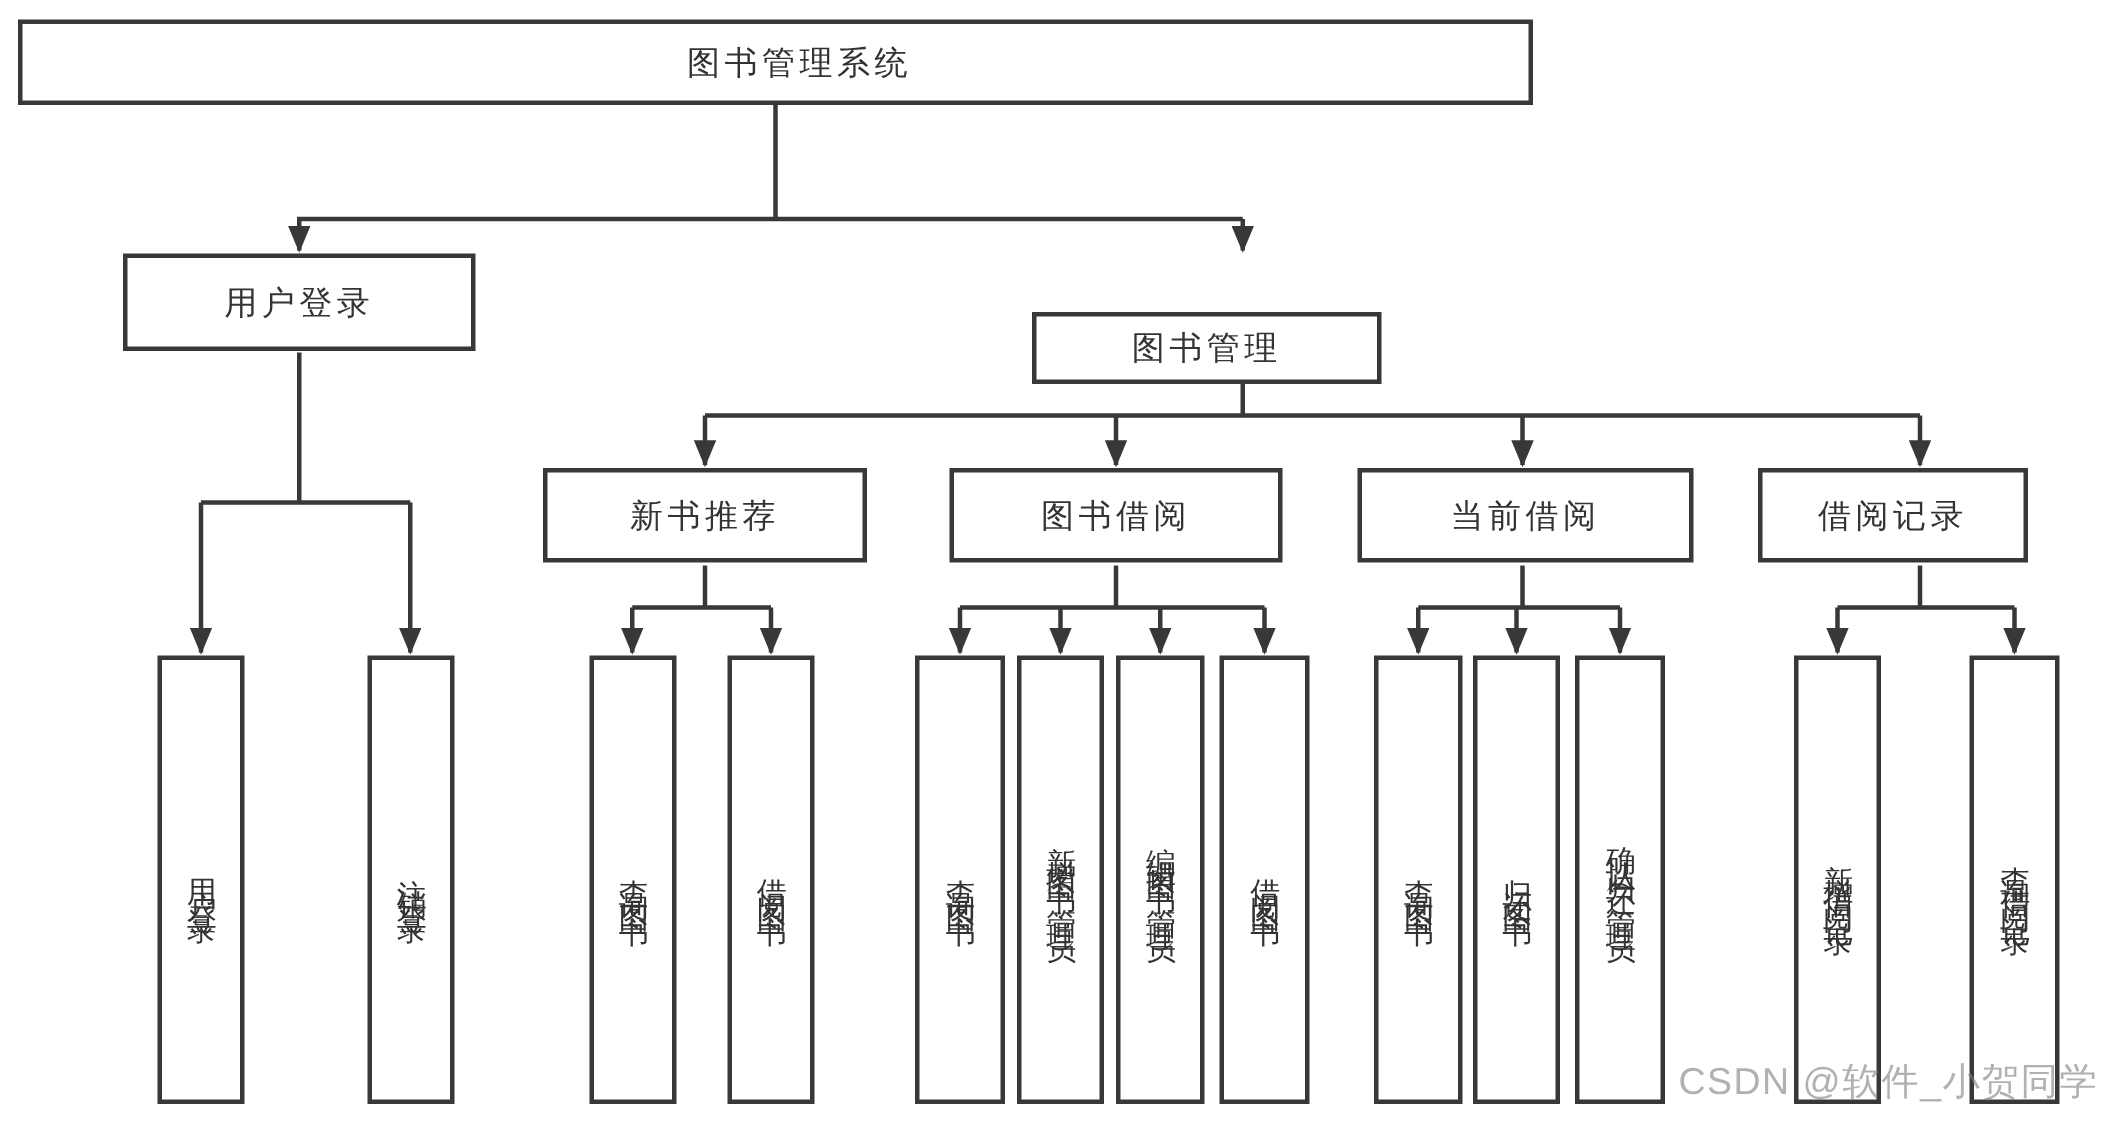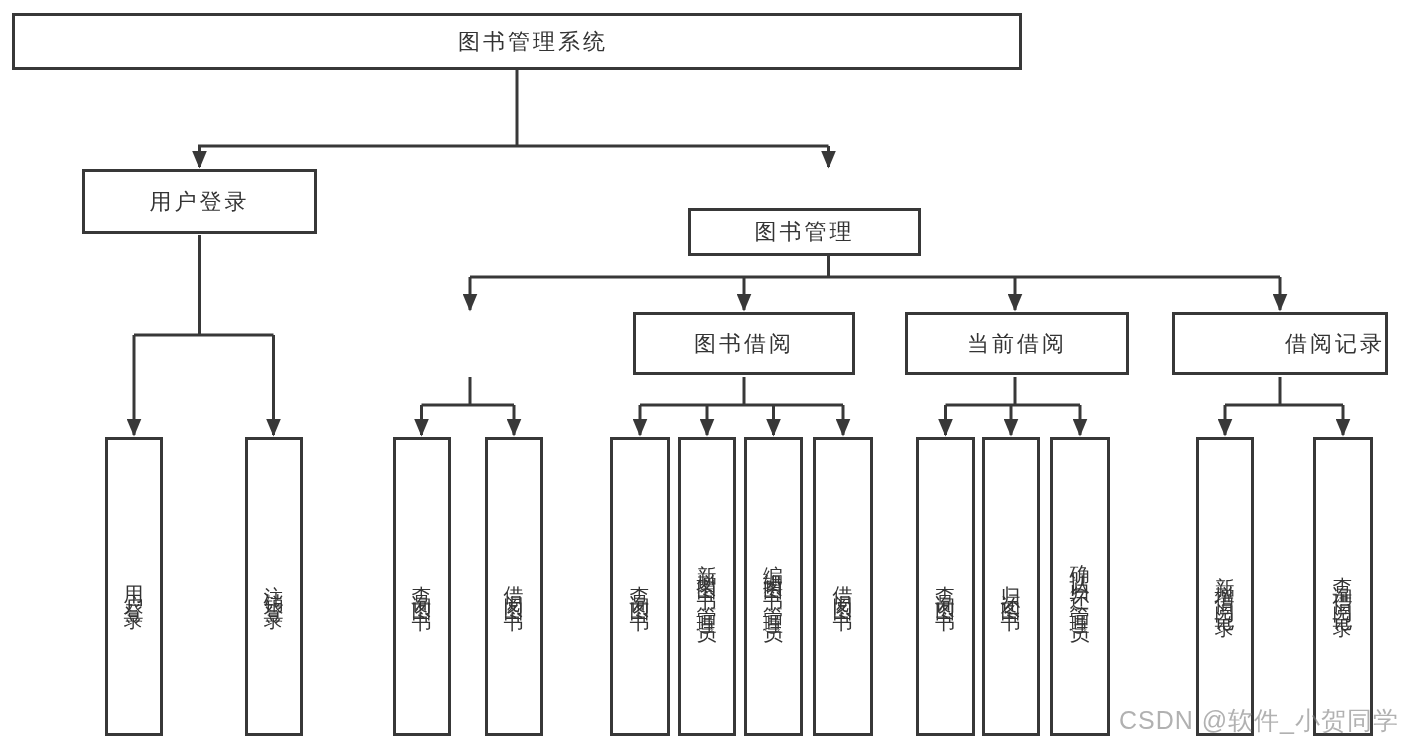--- a/index.html
+++ b/index.html
@@ -110,27 +110,30 @@
     <span>图书管理系统</span>
   </div>
 
   <div class="node hnode" style="left:82px;top:169px;width:235px;height:65px;">
     <span>用户登录</span>
   </div>
   <div class="node hnode" style="left:688px;top:169px;width:233px;height:48px;margin-top:39px;">
     <span>图书管理</span>
   </div>
 
+  <div class="node hnode" style="left:362px;top:312px;width:216px;height:63px;">
+    <span>新书推荐</span>
+  </div>
   <div class="node hnode" style="left:633px;top:312px;width:222px;height:63px;">
     <span>图书借阅</span>
   </div>
   <div class="node hnode" style="left:905px;top:312px;width:224px;height:63px;">
     <span>当前借阅</span>
   </div>
-  <div class="node hnode" style="left:1172px;top:312px;width:216px;height:63px;justify-content:flex-end;">
+  <div class="node hnode" style="left:1172px;top:312px;width:180px;height:63px;">
     <span>借阅记录</span>
   </div>
 
   <div class="node vnode" style="left:105px;top:437px;width:58px;height:299px;">
     <span>用户登录</span>
   </div>
   <div class="node vnode" style="left:245px;top:437px;width:58px;height:299px;">
     <span>注销登录</span>
   </div>
 

